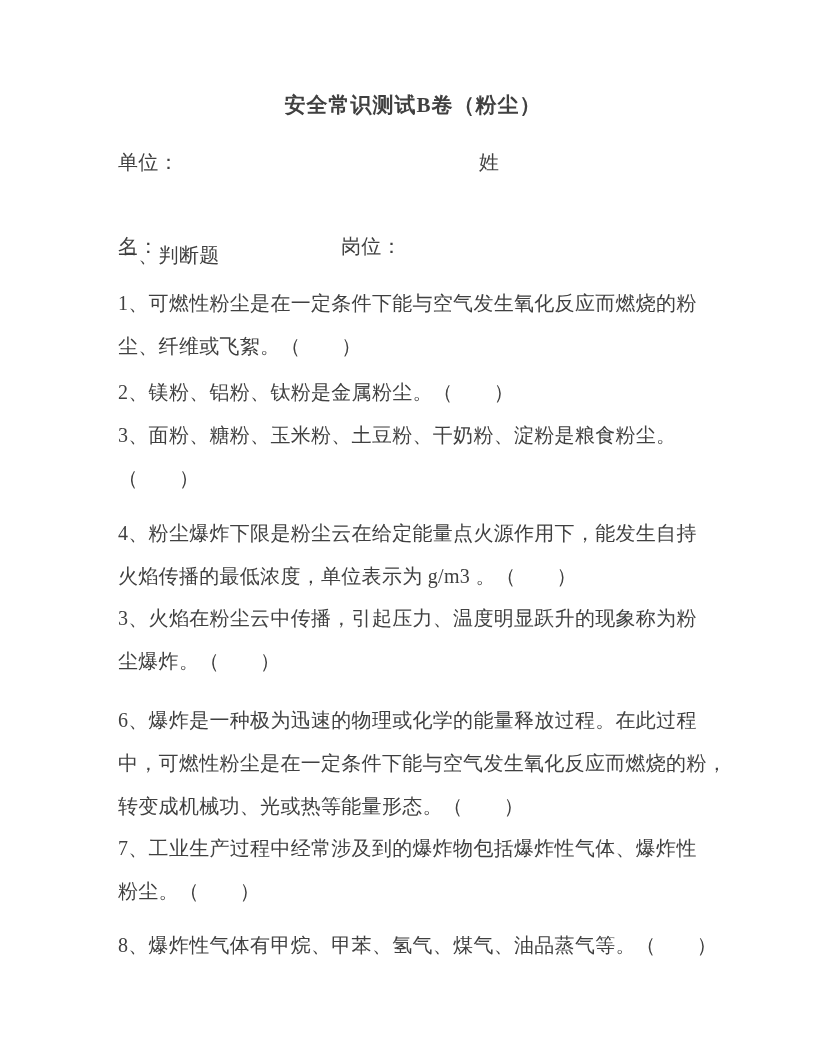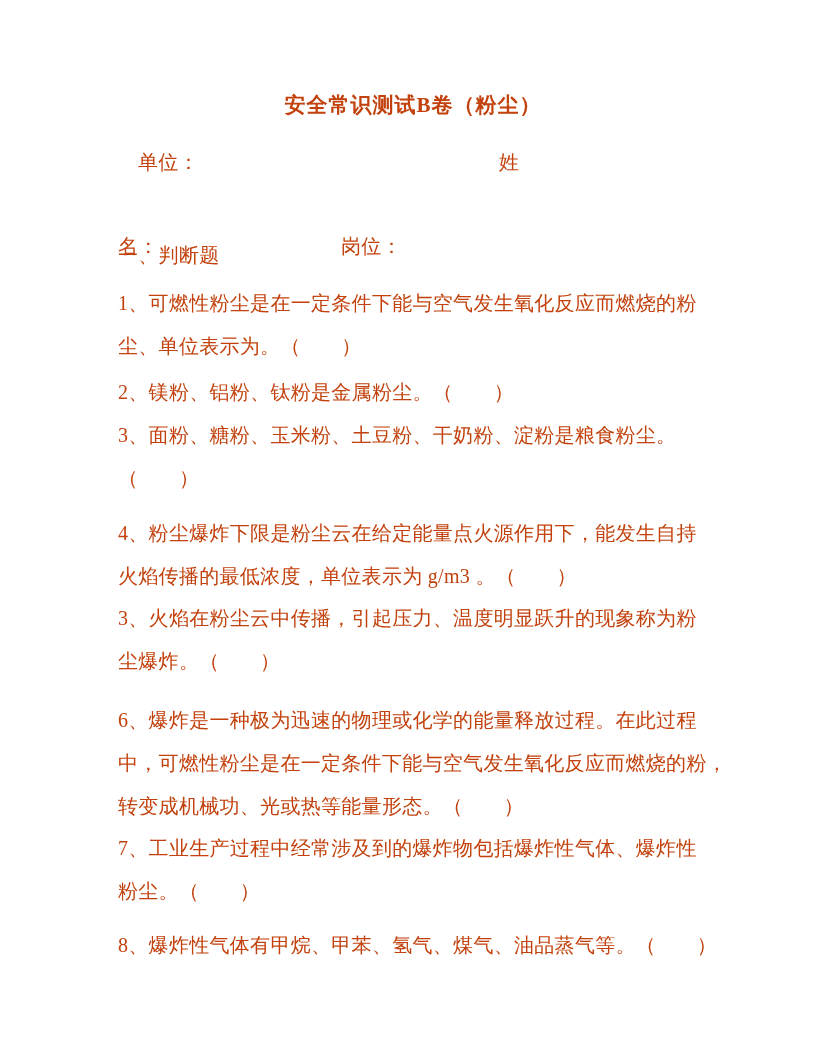--- a/index.html
+++ b/index.html
@@ -6,21 +6,21 @@
   body {
     width: 816px; height: 1056px;
     background: #ffffff;
     overflow: hidden;
     font-family: "Liberation Serif", "DejaVu Serif", serif;
   }
   .page {
     position: relative;
     width: 816px; height: 934px;
     background: #ffffff;
-    color: #c2410c;
+    color: #404040;
   }
   .doc {
     position: absolute;
     left: 118px; top: 0;
     width: 578px; height: 1056px;
   }
   .block {
     position: absolute;
     left: 0; width: 578px;
   }
@@ -43,21 +43,21 @@
     letter-spacing: 1px;
     white-space: nowrap;
   }
   .header-line { position: relative; }
   .hdr-right {
     position: absolute;
     top: 0;
   }
   .surname-pos { left: 361px; }
   .post-pos { left: 223px; }
-  .hline1 { top: 141px; margin-left: 20px; }
+  .hline1 { top: 141px; }
   .hline2 { top: 182px; }
   .section-heading { top: 234px; }
   .q1 { top: 282px; }
   .q2 { top: 371px; }
   .q3 { top: 414px; }
   .q4 { top: 512px; }
   .q5 { top: 597px; }
   .q6 { top: 699px; }
   .q7 { top: 827px; }
   .q8 { top: 924px; }
@@ -77,21 +77,21 @@
 
     <div class="block line header-line hline2">
       <span>名：</span>
       <span class="hdr-right post-pos">岗位：</span>
     </div>
 
     <div class="block line section-heading">一、判断题</div>
 
     <div class="block q1">
       <div class="line full">1、可燃性粉尘是在一定条件下能与空气发生氧化反应而燃烧的粉</div>
-      <div class="line">尘、单位表示为。（　　）</div>
+      <div class="line">尘、纤维或飞絮。（　　）</div>
     </div>
 
     <div class="block q2">
       <div class="line">2、镁粉、铝粉、钛粉是金属粉尘。（　　）</div>
     </div>
 
     <div class="block q3">
       <div class="line">3、面粉、糖粉、玉米粉、土豆粉、干奶粉、淀粉是粮食粉尘。</div>
       <div class="line">（　　）</div>
     </div>

